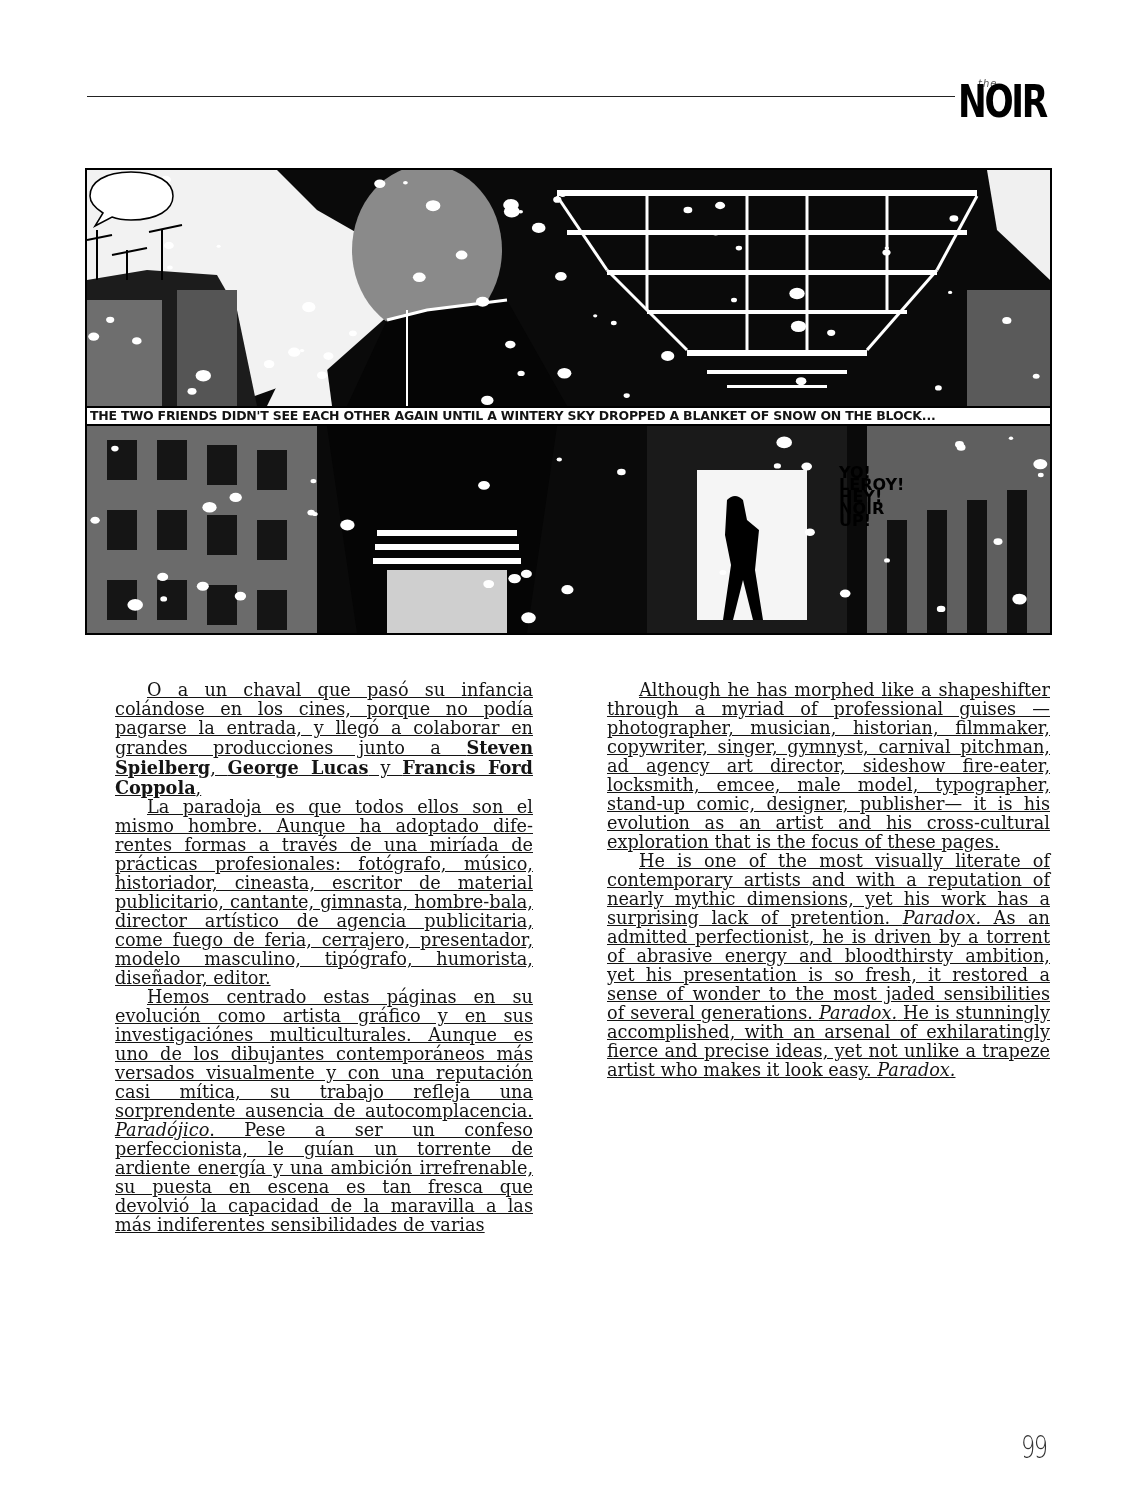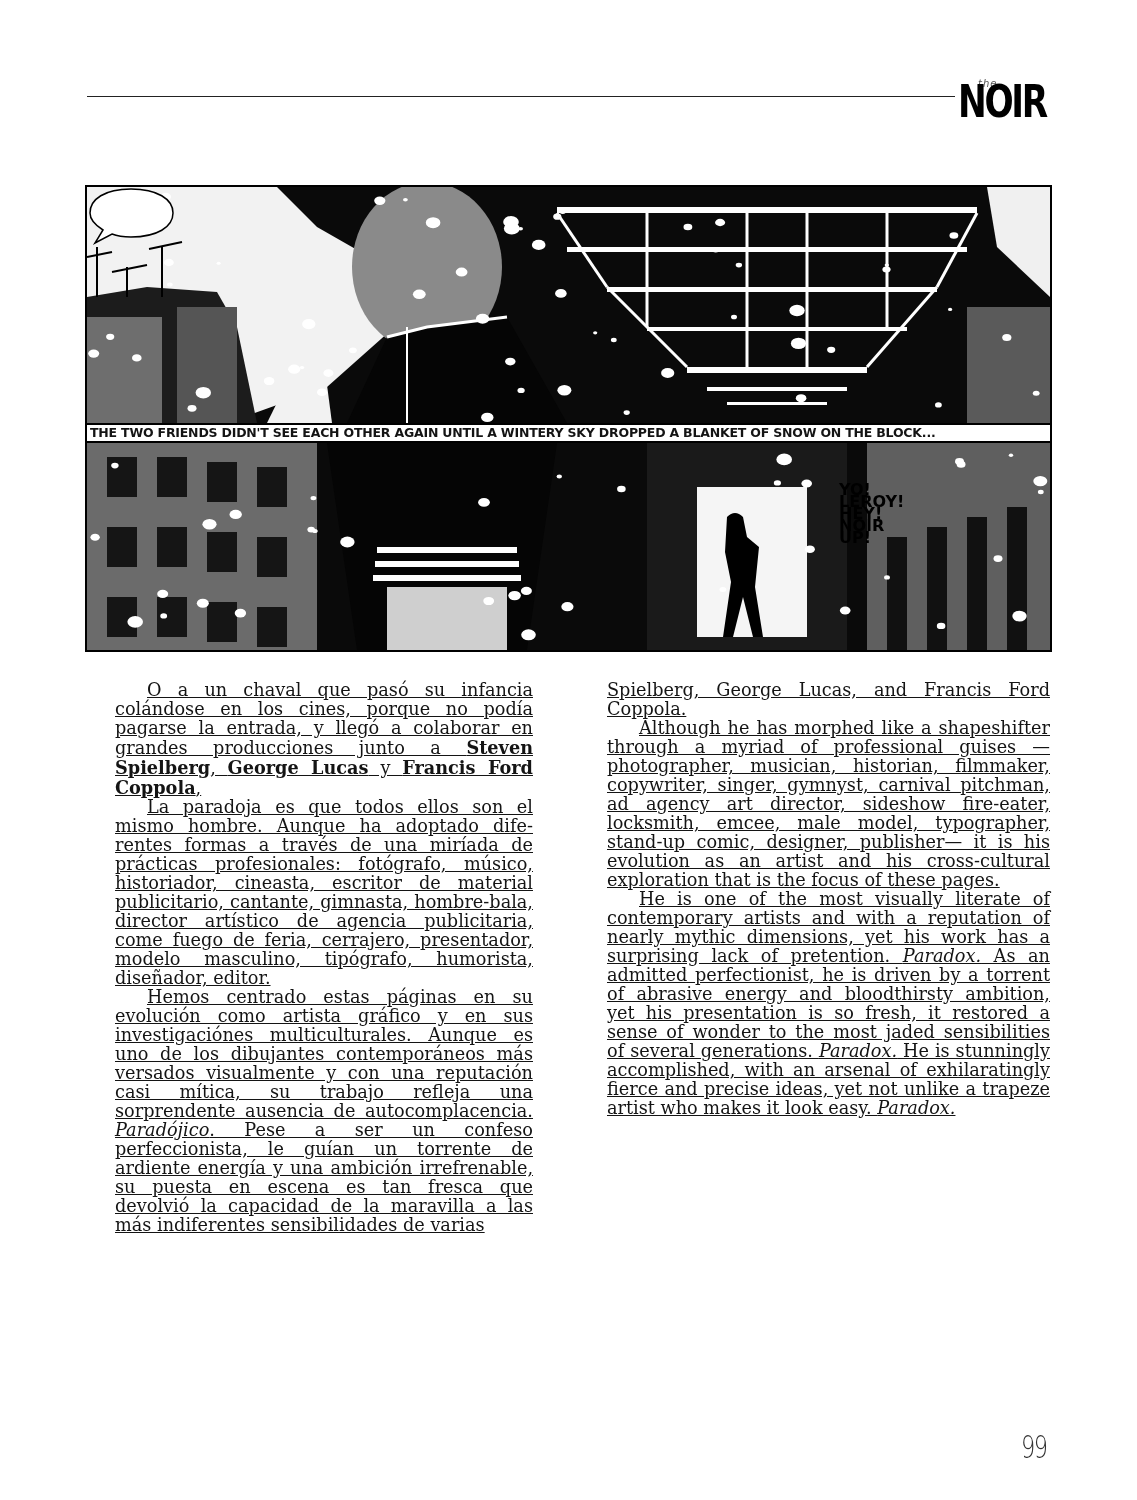--- a/index.html
+++ b/index.html
@@ -1,21 +1,21 @@
 <!DOCTYPE html>
 <html><head>
 <meta charset="utf-8">
 <style>
   html, body { margin: 0; padding: 0; background: #ffffff; }
   body { width: 1137px; height: 1500px; position: relative; overflow: hidden; font-family: "DejaVu Serif", serif; color: #141414; }
   .rule { position: absolute; left: 87px; top: 96px; width: 868px; height: 1px; background: #222; }
   .noir { position: absolute; left: 958px; top: 78px; width: 92px; height: 46px; }
   .noir .small { position: absolute; left: 20px; top: 0px; font-family: "DejaVu Sans", sans-serif; font-size: 10px; color: #555; font-style: italic; letter-spacing: 1px; }
   .noir .big { position: absolute; left: 0; top: 2px; font-family: "DejaVu Sans", sans-serif; font-weight: bold; font-size: 44px; line-height: 44px; color: #000; letter-spacing: -3px; transform: scaleX(0.78); transform-origin: left top; }
-  .panel { position: absolute; left: 85px; top: 185px; width: 967px; height: 467px; border: 2px solid #000; box-sizing: border-box; overflow: hidden; background: #bef264; }
+  .panel { position: absolute; left: 85px; top: 168px; width: 967px; height: 467px; border: 2px solid #000; box-sizing: border-box; overflow: hidden; background: #bef264; }
   .panel svg { position: absolute; left: 0; top: 0; }
   .caption { position: absolute; left: 0; top: 236px; width: 100%; height: 20px; background: #fff; border-top: 2px solid #000; border-bottom: 2px solid #000; box-sizing: border-box; font-family: "DejaVu Sans", sans-serif; font-size: 12.5px; font-weight: bold; line-height: 16px; white-space: nowrap; padding-left: 3px; letter-spacing: -0.2px; }
   .balloon { position: absolute; left: 728px; top: 287px; width: 88px; height: 58px; }
   .balloon-text { position: absolute; left: 752px; top: 297px; width: 64px; font-family: "DejaVu Sans", sans-serif; font-size: 16px; font-weight: bold; line-height: 12px; color: #000; }
   .col { position: absolute; width: 418px; font-size: 17.7px; line-height: 19px; text-align: justify; text-decoration: underline; }
   .col p { margin: 0; text-indent: 32px; }
   .col p.noind { text-indent: 0; }
   .left { left: 115px; top: 681px; }
   .right { left: 607px; top: 681px; width: 443px; }
   .pnum { position: absolute; left: 1021px; top: 1428px; font-family: "DejaVu Sans", sans-serif; font-size: 32px; font-weight: 200; color: #333; transform: scaleX(0.7); transform-origin: left top; letter-spacing: -2px; }
@@ -211,18 +211,17 @@
     <div>UP!</div>
   </div>
 </div>
 
 <div class="col left" id="left-col">
     <p><span>O a un chaval que pasó su infancia colándose en los cines, porque no podía pagarse la entrada, y llegó a colaborar en grandes producciones junto a </span><b>Steven Spielberg</b><span>, </span><b>George Lucas</b><span> y </span><b>Francis Ford Coppola</b><span>,</span></p>
     <p><span>La paradoja es que todos ellos son el mismo hombre. Aunque ha adoptado dife­rentes formas a través de una miríada de prácticas profesionales: fotógrafo, músico, historiador, cineasta, escritor de material publicitario, cantante, gimnasta, hombre-bala, director artístico de agencia publicitaria, come fuego de feria, cerrajero, presentador, modelo masculino, tipógrafo, humorista, diseñador, editor.</span></p>
     <p><span>Hemos centrado estas páginas en su evolución como artista gráfico y en sus investigaciónes multiculturales. Aunque es uno de los dibujantes contemporáneos más versados visualmente y con una reputación casi mítica, su trabajo refleja una sorprendente ausencia de autocomplacencia. </span><i>Paradójico</i><span>. Pese a ser un confeso perfeccionista, le guían un torrente de ardiente energía y una ambición irrefrenable, su puesta en escena es tan fresca que devolvió la capacidad de la maravilla a las más indiferentes sensibilidades de varias</span></p>
   </div>
 <div class="col right" id="right-col">
-    <p class="noind"><span>Spielberg, George Lucas, and Francis Ford Coppola.</span></p>
     <p><span>Although he has morphed like a shape­shifter through a myriad of professional guises —photographer, musician, historian, filmmaker, copywriter, singer, gymnyst, carnival pitchman, ad agency art director, sideshow fire-eater, locksmith, emcee, male model, typographer, stand-up comic, designer, publisher— it is his evolution as an artist and his cross-cultural exploration that is the focus of these pages.</span></p>
     <p><span>He is one of the most visually literate of contemporary artists and with a reputation of nearly mythic dimensions, yet his work has a surprising lack of pretention. </span><i>Paradox.</i><span> As an admitted perfectionist, he is driven by a torrent of abrasive energy and bloodthirsty ambition, yet his presentation is so fresh, it restored a sense of wonder to the most jaded sensibilities of several generations. </span><i>Paradox.</i><span> He is stunningly accomplished, with an arsenal of exhilaratingly fierce and precise ideas, yet not unlike a trapeze artist who makes it look easy. </span><i>Paradox.</i></p>
   </div>
 
 <div class="pnum">99</div>
 
 </body></html>

